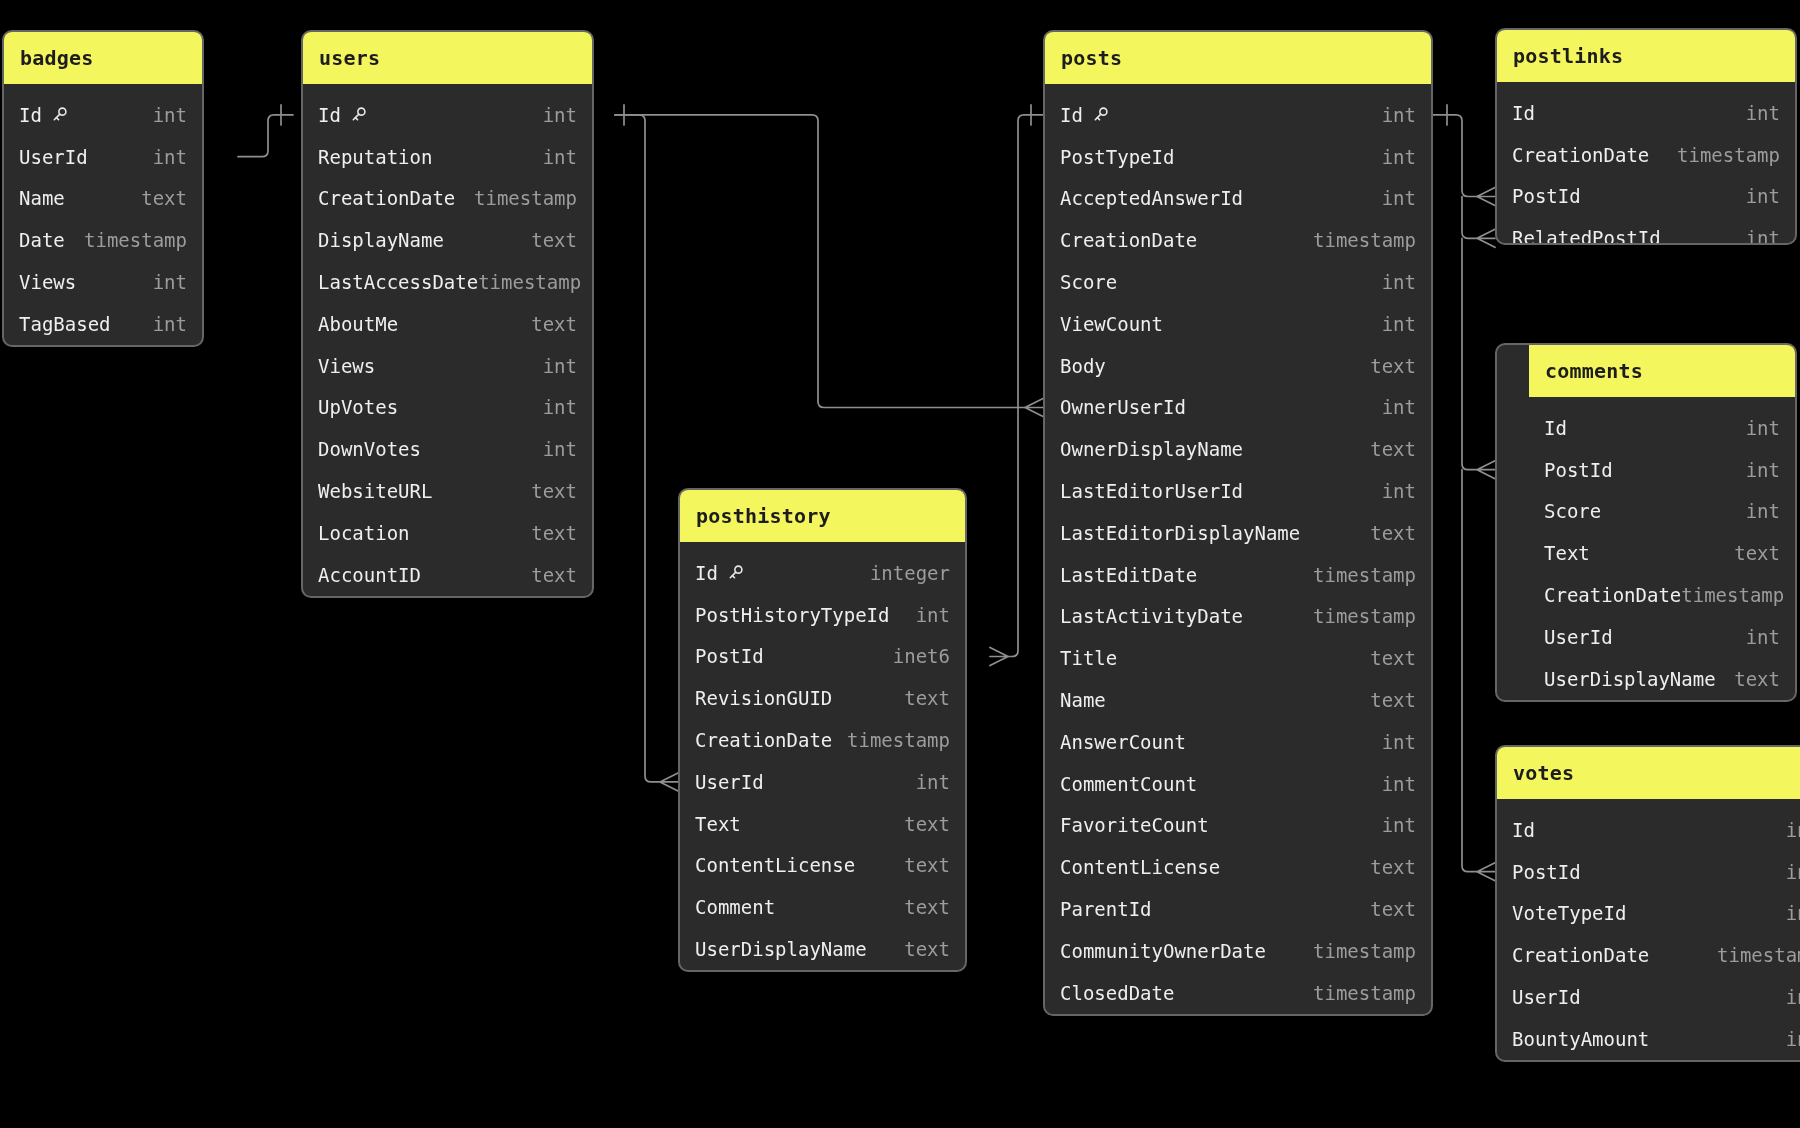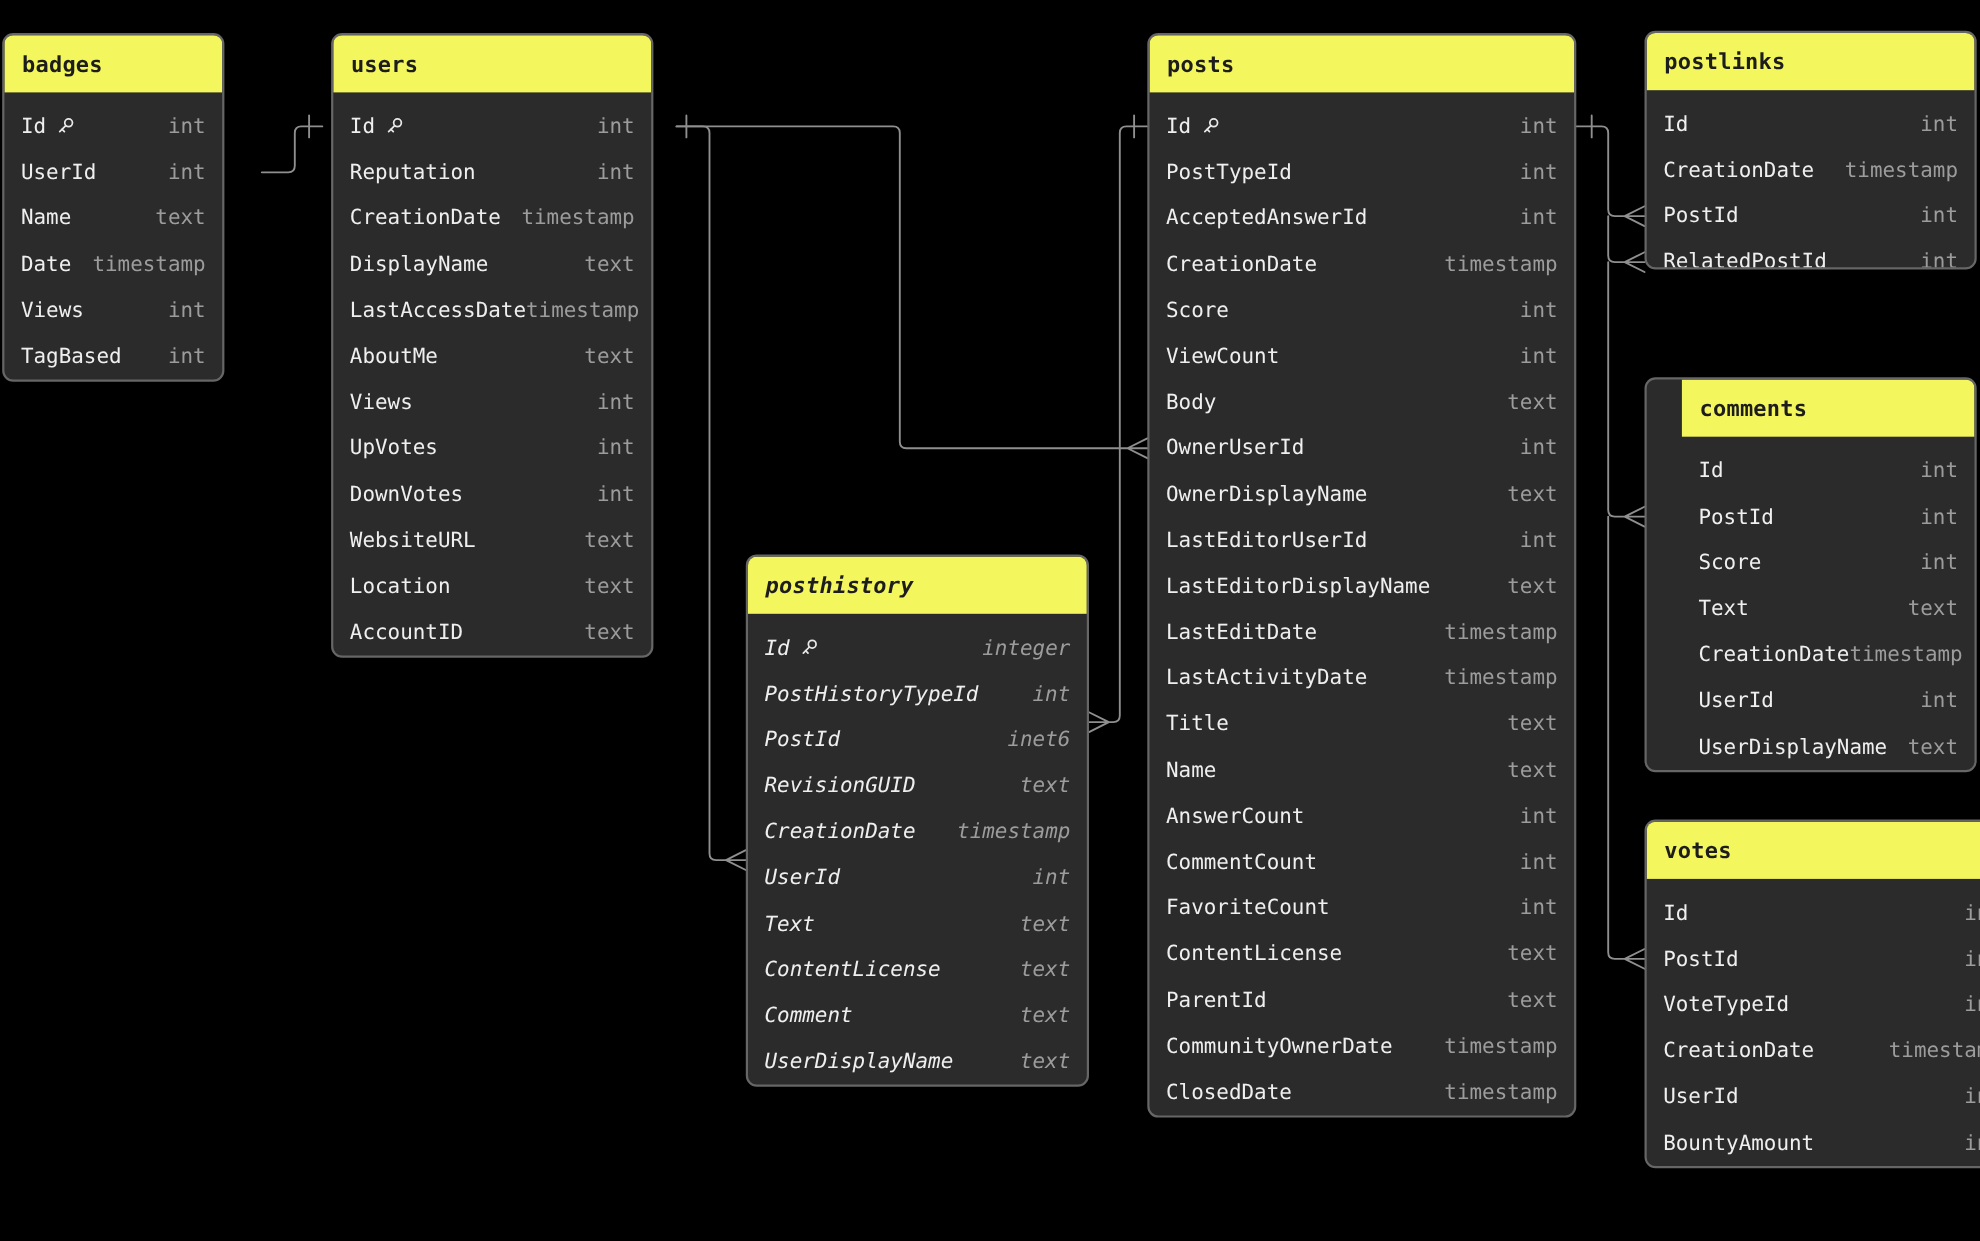--- a/index.html
+++ b/index.html
@@ -155,21 +155,21 @@
           <div class="row">
             <span class="fname">Location</span>
             <span class="ftype">text</span>
           </div>
           <div class="row">
             <span class="fname">AccountID</span>
             <span class="ftype">text</span>
           </div>
         </div>
       </div>
-      <div class="table" style="left: 678px; top: 504px; width: 312px; height: 484px; font-style: italic;">
+      <div class="table" style="left: 678px; top: 488px; width: 289px; height: 484px;">
         <div class="table-header">posthistory</div>
         <div class="rows">
           <div class="row">
             <span class="fname">Id<svg class="key-icon" width="17" height="17" viewBox="0 0 16 16" fill="none" stroke="#e8e8e8" stroke-width="1.5" stroke-linecap="round">
                 <circle cx="10.7" cy="5.3" r="3.3"></circle>
                 <path d="M8.3 7.7 L3.1 12.9"></path>
                 <path d="M5.1 10.9 l2 2"></path>
               </svg></span>
             <span class="ftype">integer</span>
           </div>

